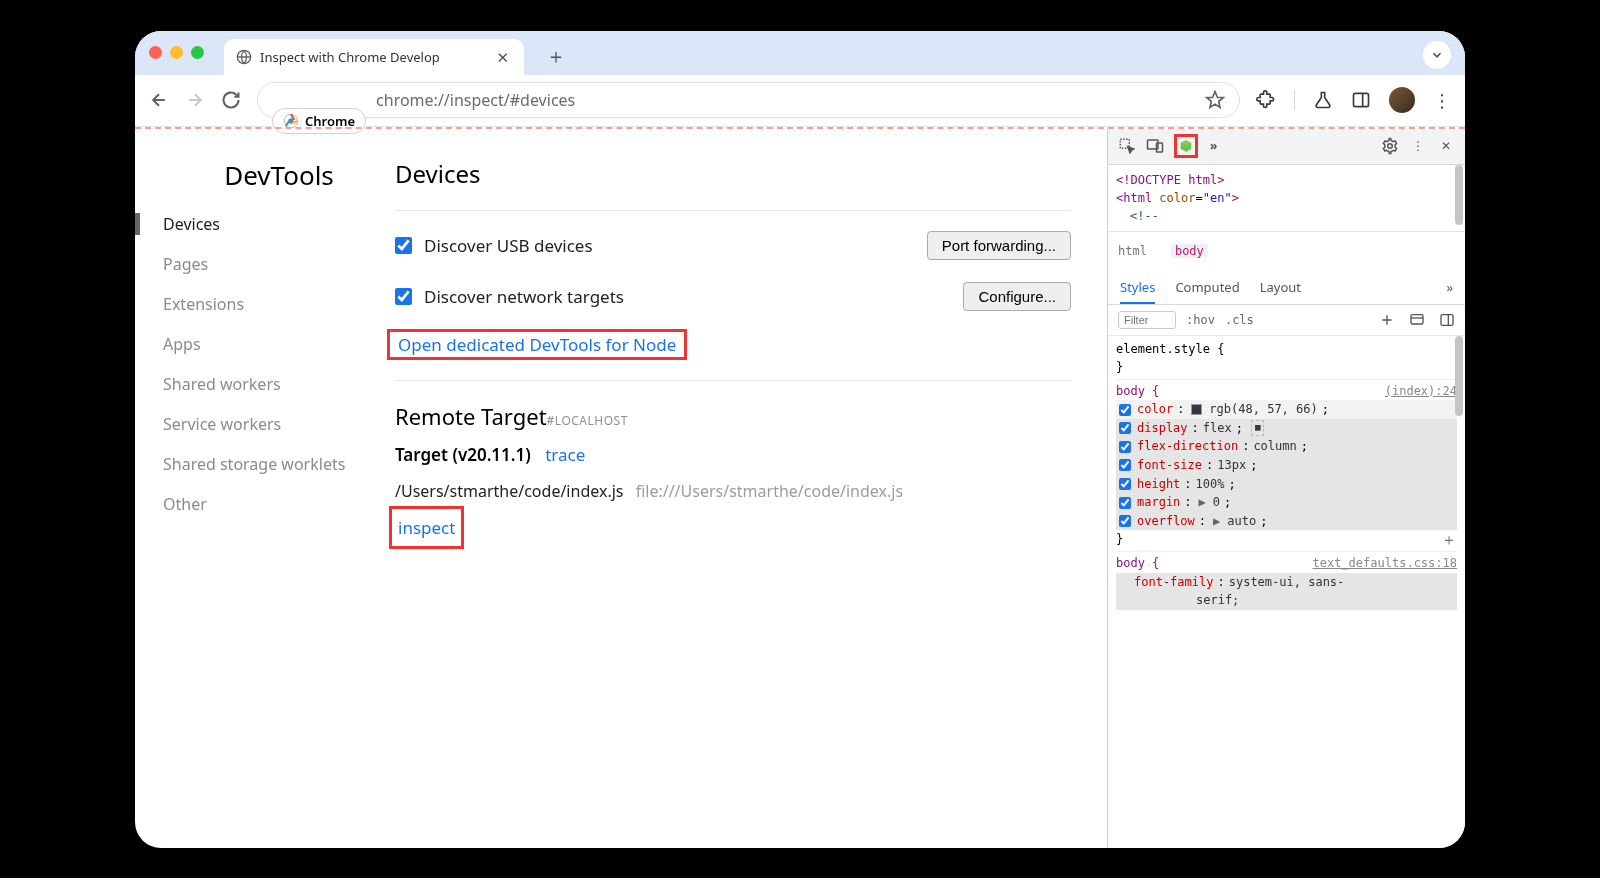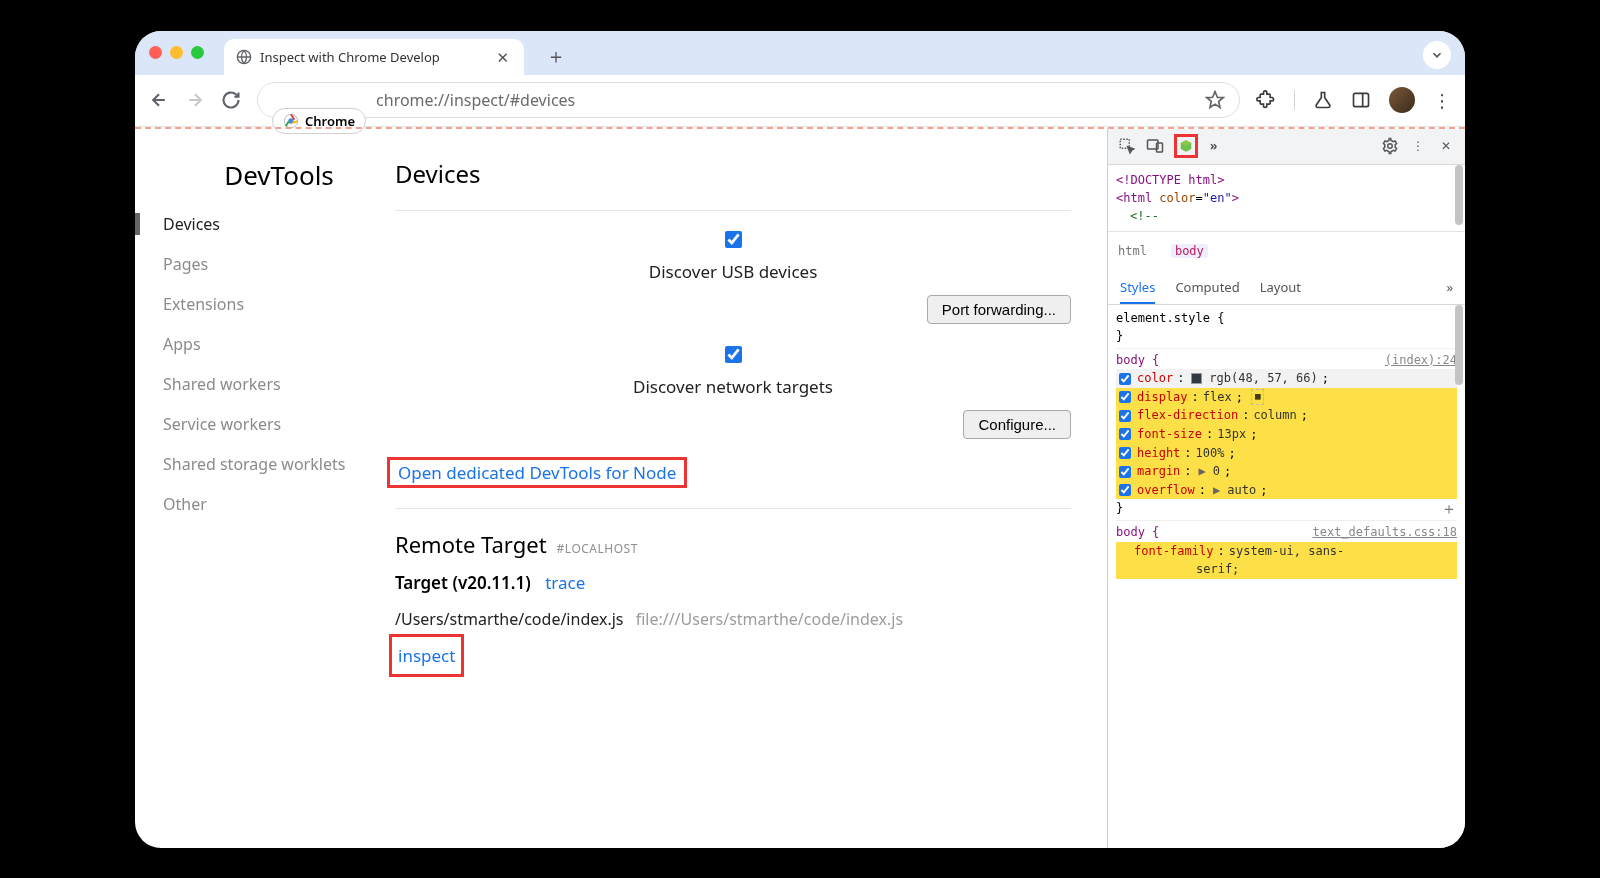--- a/index.html
+++ b/index.html
@@ -94,26 +94,26 @@
 .inspect-page { flex: 1; display: flex; overflow: auto; }
 .sidebar { width: 260px; padding: 28px 0 0 28px; }
 .sidebar h1 { font-size: 26px; font-weight: 400; margin-bottom: 20px; text-align: center; }
 .side-items { display: flex; flex-direction: column; gap: 18px; font-size: 16px; }
 .side-item { color: #8b8b8b; cursor: pointer; position: relative; }
 .side-item.active { color: #202124; }
 .side-item.active::before { content: ''; position: absolute; left: -28px; top: 0; width: 5px; height: 22px; background: #666; }
 .main-pane { flex: 1; padding: 28px 36px 0 0; }
 .main-pane h2 { font-size: 24px; font-weight: 400; margin-bottom: 20px; }
 .divider { border-top: 1px solid #e6e6e6; margin: 0 0 20px; }
-.row-check { display: flex; align-items: center; gap: 12px; margin-bottom: 22px; flex-direction: column; }
+.row-check { display: flex; align-items: center; gap: 12px; margin-bottom: 22px; }
 .check { width: 17px; height: 17px; accent-color: #1a73e8; }
 .row-check label { font-size: 17px; color: #222; }
 .action-btn { margin-left: auto; background: #efefef; border: 1px solid #a9a9a9; border-radius: 4px; padding: 5px 14px; font-size: 15px; cursor: pointer; }
 .link-box { display: inline-block; color: #1a73e8; font-size: 17px; border: 3px solid #e33; padding: 1px 8px; margin: -4px 0 20px -8px; cursor: pointer; }
-.section-h { font-size: 22px; font-weight: 400; margin: 10px 0 12px; display: flex; gap: 10px; align-items: baseline; }
+.section-h { font-size: 22px; font-weight: 400; margin: 10px 0 12px; display: flex; align-items: baseline; }
 .section-sub { font-size: 12px; color: #8f8f8f; letter-spacing: .5px; }
 .target-line { font-size: 17px; margin-bottom: 14px; }
 .target-line b { font-weight: 600; }
 .trace { color: #1a73e8; margin-left: 10px; cursor: pointer; }
 .path-line { font-size: 16px; color: #222; margin-bottom: 4px; }
 .path-grey { color: #9c9c9c; margin-left: 8px; }
 .inspect-link { color: #1a73e8; font-size: 17px; display: inline-block; border: 3px solid #e33; padding: 7px 6px; margin-left: -6px; cursor: pointer; }
 
 
 .devtools { width: 358px; border-left: 1px solid #cfcfcf; display: flex; flex-direction: column; font-size: 12px; background: #fff; position: relative; }
@@ -137,21 +137,21 @@
 .st-tab.active { color: #1a73e8; border-bottom: 2px solid #1a73e8; }
 .st-chev { margin-left: auto; }
 .filter-row { display: flex; align-items: center; gap: 10px; padding: 6px 10px; border-bottom: 1px solid #eaeaea; font-family: Menlo, monospace; }
 .filter-input { width: 58px; border: 1px solid #c9c9c9; border-radius: 3px; padding: 2px 5px; font-size: 11px; color: #888; }
 .pill-txt { color: #666; font-size: 12px; }
 .mini-icon { width: 16px; height: 16px; color: #555; margin-left: auto; }
 .rules { flex: 1; overflow: auto; font-family: Menlo, monospace; padding: 4px 8px 0; line-height: 1.55; position: relative; }
 .rules .scroll-thumb { position: absolute; right: 2px; top: 0; width: 8px; height: 80px; background: #c4c4c4; border-radius: 4px; }
 .rule-src { float: right; color: #888; text-decoration: underline; }
 .sel { color: #881280; }
-.prop-row { display: flex; align-items: center; gap: 4px; padding-left: 3px; background: #fde047; }
+.prop-row { display: flex; align-items: center; gap: 4px; padding-left: 3px; background: #e5e5e5; }
 .prop-row.hl { background: #f2f2f2; }
 .prop-ck { width: 12px; height: 12px; accent-color: #1a73e8; margin-right: 2px; }
 .prop-n { color: #c80000; }
 .prop-v { color: #333; }
 .swatch { display: inline-block; width: 11px; height: 11px; background: #303942; border: 1px solid #999; margin: 0 3px; vertical-align: middle; }
 .flex-badge { display: inline-block; border: 1px dashed #bbb; padding: 0 3px; margin-left: 4px; font-size: 9px; }
 .tri { color: #666; margin: 0 3px; }
 .add-plus { float: right; font-size: 16px; color: #777; cursor: pointer; margin-top: -2px; }
 .rule-blk { border-bottom: 1px solid #eee; padding-bottom: 2px; margin-bottom: 2px; }
 </style>
@@ -318,20 +318,36 @@
         <span class="crumb active">body</span>
       </div>
 
       <div class="styles-tabs">
         <span class="st-tab active">Styles</span>
         <span class="st-tab">Computed</span>
         <span class="st-tab">Layout</span>
         <span class="st-tab st-chev">»</span>
       </div>
 
+      <div class="filter-row">
+        <input class="filter-input" placeholder="Filter" style="">
+        <span class="pill-txt">:hov</span>
+        <span class="pill-txt">.cls</span>
+        <svg class="mini-icon" viewBox="0 0 24 24" stroke="currentColor" stroke-width="2">
+            <path d="M12 5v14M5 12h14"></path>
+          </svg>
+        <svg class="mini-icon" style="margin-left:4px" viewBox="0 0 24 24" fill="none" stroke="currentColor" stroke-width="2">
+            <rect x="3" y="4" width="18" height="14" rx="2"></rect>
+            <path d="M3 9h18"></path>
+          </svg>
+        <svg class="mini-icon" style="margin-left:4px" viewBox="0 0 24 24" fill="none" stroke="currentColor" stroke-width="2">
+            <rect x="3" y="4" width="18" height="16" rx="2"></rect>
+            <path d="M14 4v16"></path>
+          </svg>
+      </div>
 
       <div class="rules">
         <div class="scroll-thumb"></div>
         <div class="rule-blk">
           <div>element.style {</div>
           <div>}</div>
         </div>
         <div class="rule-blk">
           <span class="rule-src">(index):24</span>
           <div><span class="sel">body {</span></div>

